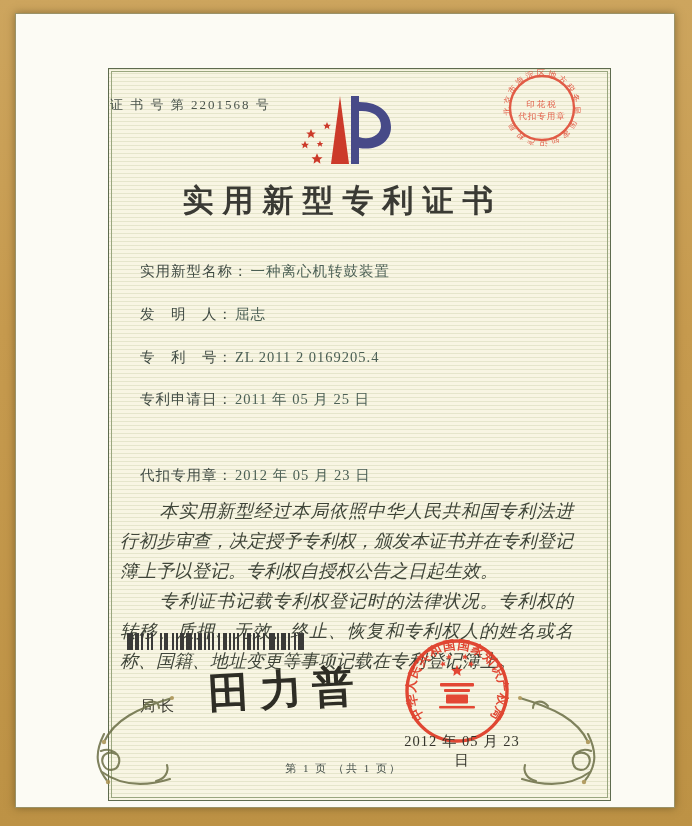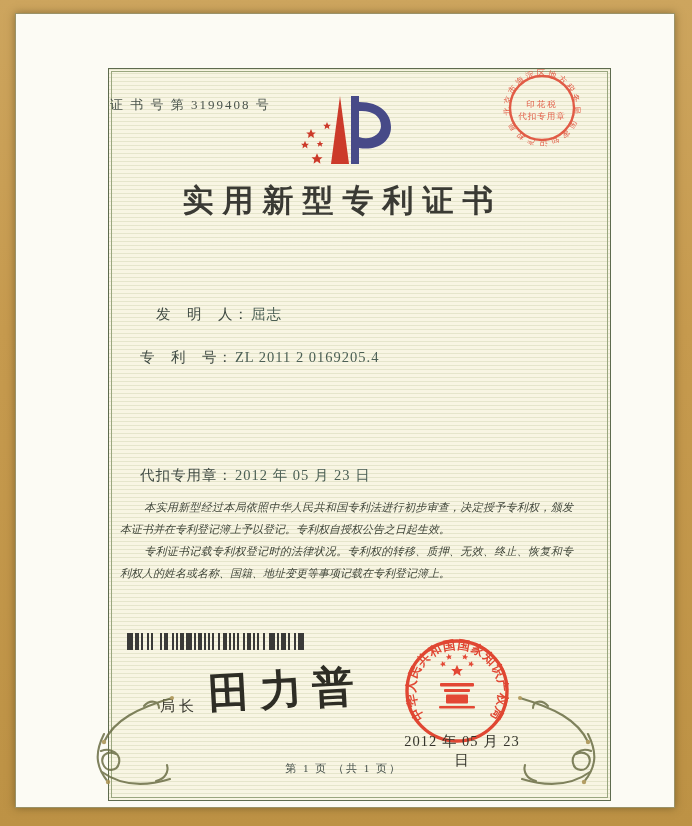--- a/index.html
+++ b/index.html
@@ -19,27 +19,27 @@
     background:
       repeating-linear-gradient(180deg, rgba(163,174,118,.22) 0px, rgba(163,174,118,.22) 1px, rgba(163,174,118,0) 1px, rgba(163,174,118,0) 4px),
       #f8f5e3;
   }
   .frame::after { content:""; position:absolute; inset:2px; border:1px solid #9aa67f; pointer-events:none; }
   .abs { position:absolute; }
   .cert-number { left:110px; top:96px; font-size:13px; letter-spacing:2px; color:#4a544c; }
   .title { left:92px; top:180px; width:501px; text-align:center; font-size:31px; font-weight:bold; letter-spacing:9px; color:#3a3a34; }
   .field { left:140px; font-size:14.5px; letter-spacing:1px; color:#404b44; white-space:nowrap; }
   .field .value { color:#4c6055; margin-left:2px; }
-  .f0 { top:262px; } .f1 { top:305px;margin-left:16px; } .f2 { top:348px; }
+  .f0 { top:262px; } .f1 { top:305px; } .f2 { top:348px; }
   .f3 { top:390px; } .f4 { top:429px; } .f5 { top:466px; }
-  .body-text { left:120px; top:496px; width:453px; font-size:11px; line-height:22px; color:#3f4539; font-style:italic; text-align:justify; }
+  .body-text { left:120px; top:496px; width:453px; font-size:18px; line-height:30px; color:#3f4539; font-style:italic; text-align:justify; }
   .body-text p { margin:0; text-indent:2.2em; }
   .barcode { left:127px; top:633px; width:179px; height:17px; display:flex; align-items:stretch; }
   .barcode div { height:100%; }
-  .sig-title { left:160px; top:697px; font-size:15px; letter-spacing:4px; color:#3a3a30; }
+  .sig-title { left:140px; top:697px; font-size:15px; letter-spacing:4px; color:#3a3a30; }
   .sig-name { left:208px; top:662px; font-size:42px; font-weight:bold; letter-spacing:10px; color:#2e2d25; transform:rotate(-3deg); }
   .issue-date { left:396px; top:732px; width:132px; text-align:center; font-size:14.5px; letter-spacing:1px; color:#34342b; }
   .page-footer { left:93px; top:761px; width:501px; text-align:center; font-size:11px; letter-spacing:2px; color:#45504a; }
   .tax-seal { left:500px; top:66px; width:84px; height:84px; opacity:.92; }
   .official-seal { left:397px; top:631px; width:120px; height:120px; opacity:.93; }
   .logo { left:293px; top:84px; width:105px; height:88px; }
   .orn { width:90px; height:95px; opacity:.85; }
   .orn-left { left:86px; top:692px; }
   .orn-right { left:516px; top:692px; transform:scaleX(-1); }
   svg text { font-family:"Liberation Serif","DejaVu Serif",serif; }
@@ -55,21 +55,21 @@
       <path id="taxArcTop" d="M 10.5,47.6 A 32,32 0 1 1 73.5,47.6" fill="none"></path>
       <path id="taxArcBottom" d="M 73.5,47.6 A 32,32 0 0 1 10.5,47.6" fill="none"></path>
       <path id="bigRing" d="M 27.8,87 A 42,42 0 1 1 92.2,87" fill="none"></path>
     </defs>
   </svg>
 
   <div class="paper">
     <div class="frame"></div>
   </div>
 
-  <div class="abs cert-number">证 书 号 第 3199408 号</div>
+  <div class="abs cert-number">证 书 号 第 2201568 号</div>
 
   <svg class="abs logo" viewBox="0 0 105 88">
     <polygon points="47,12 56,80 38,80" fill="#cc3a2a"></polygon>
     <polygon points="58,12 66,12 66,80 58,80" fill="#474a88"></polygon>
     <path d="M66,18 C88,18 98,30 98,43 C98,58 84,67 66,64 L66,53 C78,57 88,50 88,42 C88,31 78,26 66,27 Z" fill="#474a88"></path>
     <use href="#star" transform="translate(34,42) scale(0.40)" fill="#cc3a2a"></use>
     <use href="#star" transform="translate(18,50) scale(0.50)" fill="#cc3a2a"></use>
     <use href="#star" transform="translate(27,60) scale(0.34)" fill="#cc3a2a"></use>
     <use href="#star" transform="translate(12,61) scale(0.42)" fill="#cc3a2a"></use>
     <use href="#star" transform="translate(24,75) scale(0.58)" fill="#cc3a2a"></use>
@@ -82,25 +82,31 @@
     </text>
     <text font-size="8" fill="#e0503a" letter-spacing="3">
       <textPath href="#taxArcBottom" startOffset="50%" text-anchor="middle">国家知识产权局</textPath>
     </text>
     <text x="42" y="41" font-size="8.5" fill="#e0503a" text-anchor="middle" letter-spacing="2">印花税</text>
     <text x="42" y="53" font-size="8.5" fill="#e0503a" text-anchor="middle" letter-spacing="1">代扣专用章</text>
   </svg>
 
   <div class="abs title">实用新型专利证书</div>
 
+  <div class="abs field f0">
+    <span>实用新型名称：</span><span class="value">一种离心机转鼓装置</span>
+  </div>
   <div class="abs field f1">
     <span>发　明　人：</span><span class="value">屈志</span>
   </div>
   <div class="abs field f2">
     <span>专　利　号：</span><span class="value">ZL 2011 2 0169205.4</span>
+  </div>
+  <div class="abs field f3">
+    <span>专利申请日：</span><span class="value">2011 年 05 月 25 日</span>
   </div>
   <div class="abs field f5">
     <span>代扣专用章：</span><span class="value">2012 年 05 月 23 日</span>
   </div>
 
   <div class="abs body-text">
     <p>本实用新型经过本局依照中华人民共和国专利法进行初步审查，决定授予专利权，颁发本证书并在专利登记簿上予以登记。专利权自授权公告之日起生效。</p>
     <p>专利证书记载专利权登记时的法律状况。专利权的转移、质押、无效、终止、恢复和专利权人的姓名或名称、国籍、地址变更等事项记载在专利登记簿上。</p>
   </div>
 

